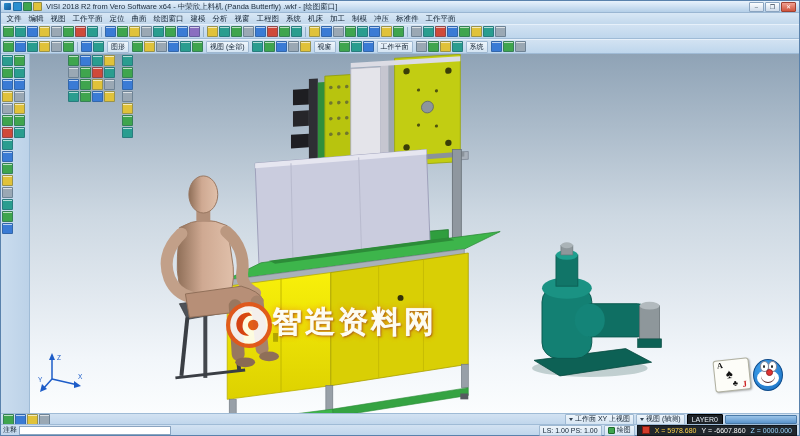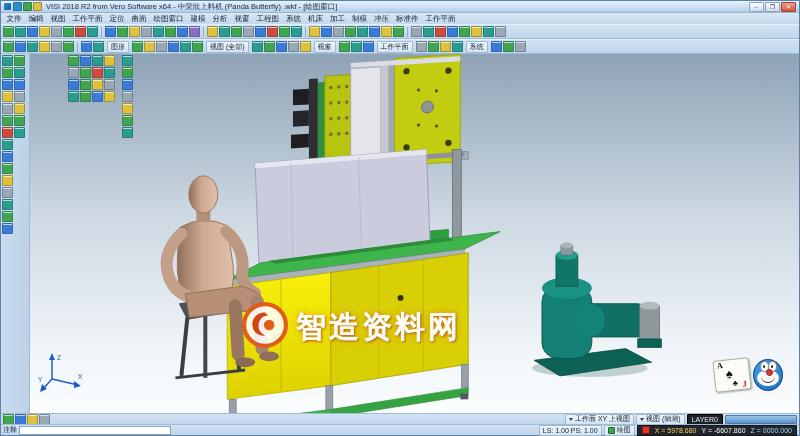--- a/index.html
+++ b/index.html
@@ -40,22 +40,22 @@
   .dock{flex:0 0 26px;background:linear-gradient(90deg,#cadcee,#bcd2e8);
         display:flex;gap:1px;padding:1px;border-right:1px solid #9fbbd6;align-items:flex-start}
   .dock-col{display:flex;flex-direction:column;gap:1px}
   .viewport{flex:1;position:relative;overflow:hidden;
             background:linear-gradient(#8fa3b6,#cdd8e2 45%,#f2f6fa 85%,#fbfdfe)}
   .scene{position:absolute;inset:0;width:100%;height:100%}
   .palette{position:absolute;display:flex;flex-wrap:wrap;gap:1px}
   #paletteA{left:38px;top:1px;width:47px}
   #paletteB{left:92px;top:1px;width:11px}
   
-  .watermark{position:absolute;left:212px;top:248px;display:flex;align-items:flex-end;
-             gap:8px;opacity:.95;pointer-events:none}
+  .watermark{position:absolute;left:196px;top:248px;display:flex;align-items:flex-start;
+             opacity:.95;pointer-events:none}
   .wm-text{font-size:30px;font-weight:bold;color:#fff;letter-spacing:3px;white-space:nowrap;
            text-shadow:0 0 1px #fff,1px 1px 2px rgba(150,60,10,.85),0 0 7px rgba(226,87,26,.6)}
   .axis-triad{position:absolute;left:8px;bottom:16px}
   
   .stickers{position:absolute;right:16px;bottom:22px;display:flex;align-items:flex-end;gap:3px}
   .card{width:34px;height:30px;background:#fdfdf8;border:1px solid #b0b0a0;border-radius:3px;
         transform:rotate(-6deg);position:relative;box-shadow:1px 1px 2px rgba(0,0,0,.3);
         font-family:"Liberation Serif",serif}
   .card .tl{position:absolute;left:3px;top:0;font-size:8px;font-weight:bold;color:#111}
   .card .suit-big{position:absolute;left:11px;top:6px;font-size:13px;color:#111}

